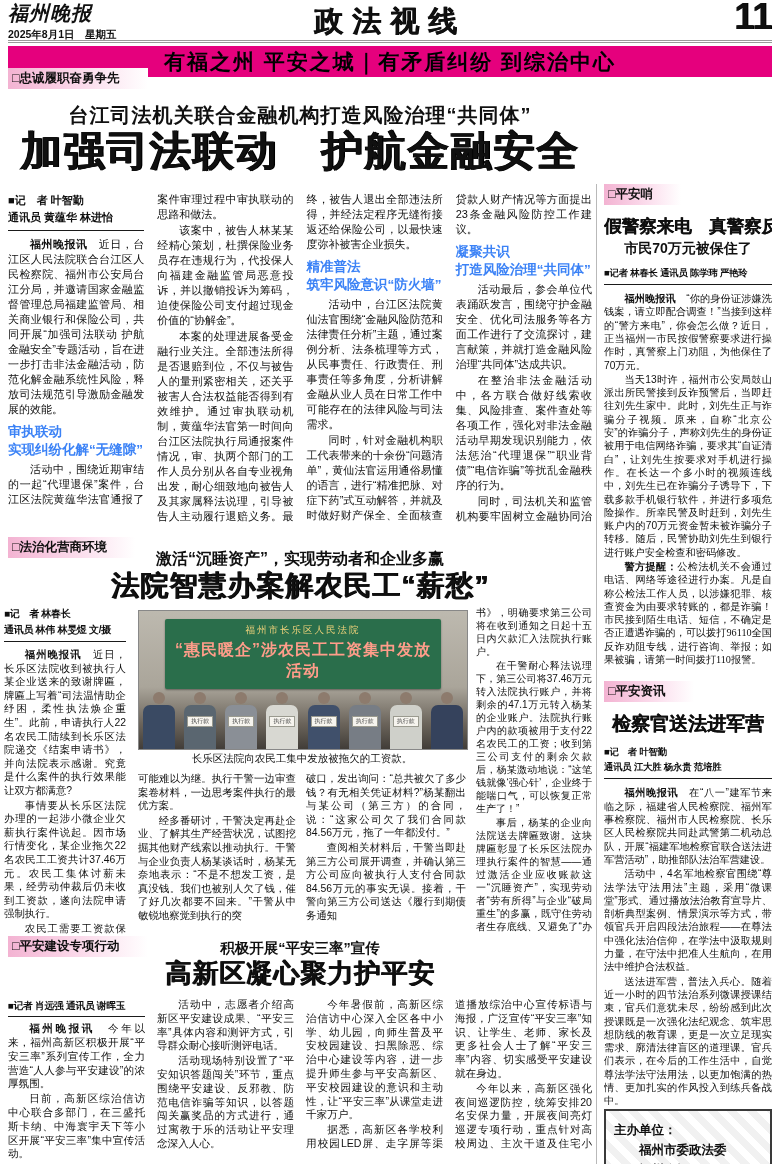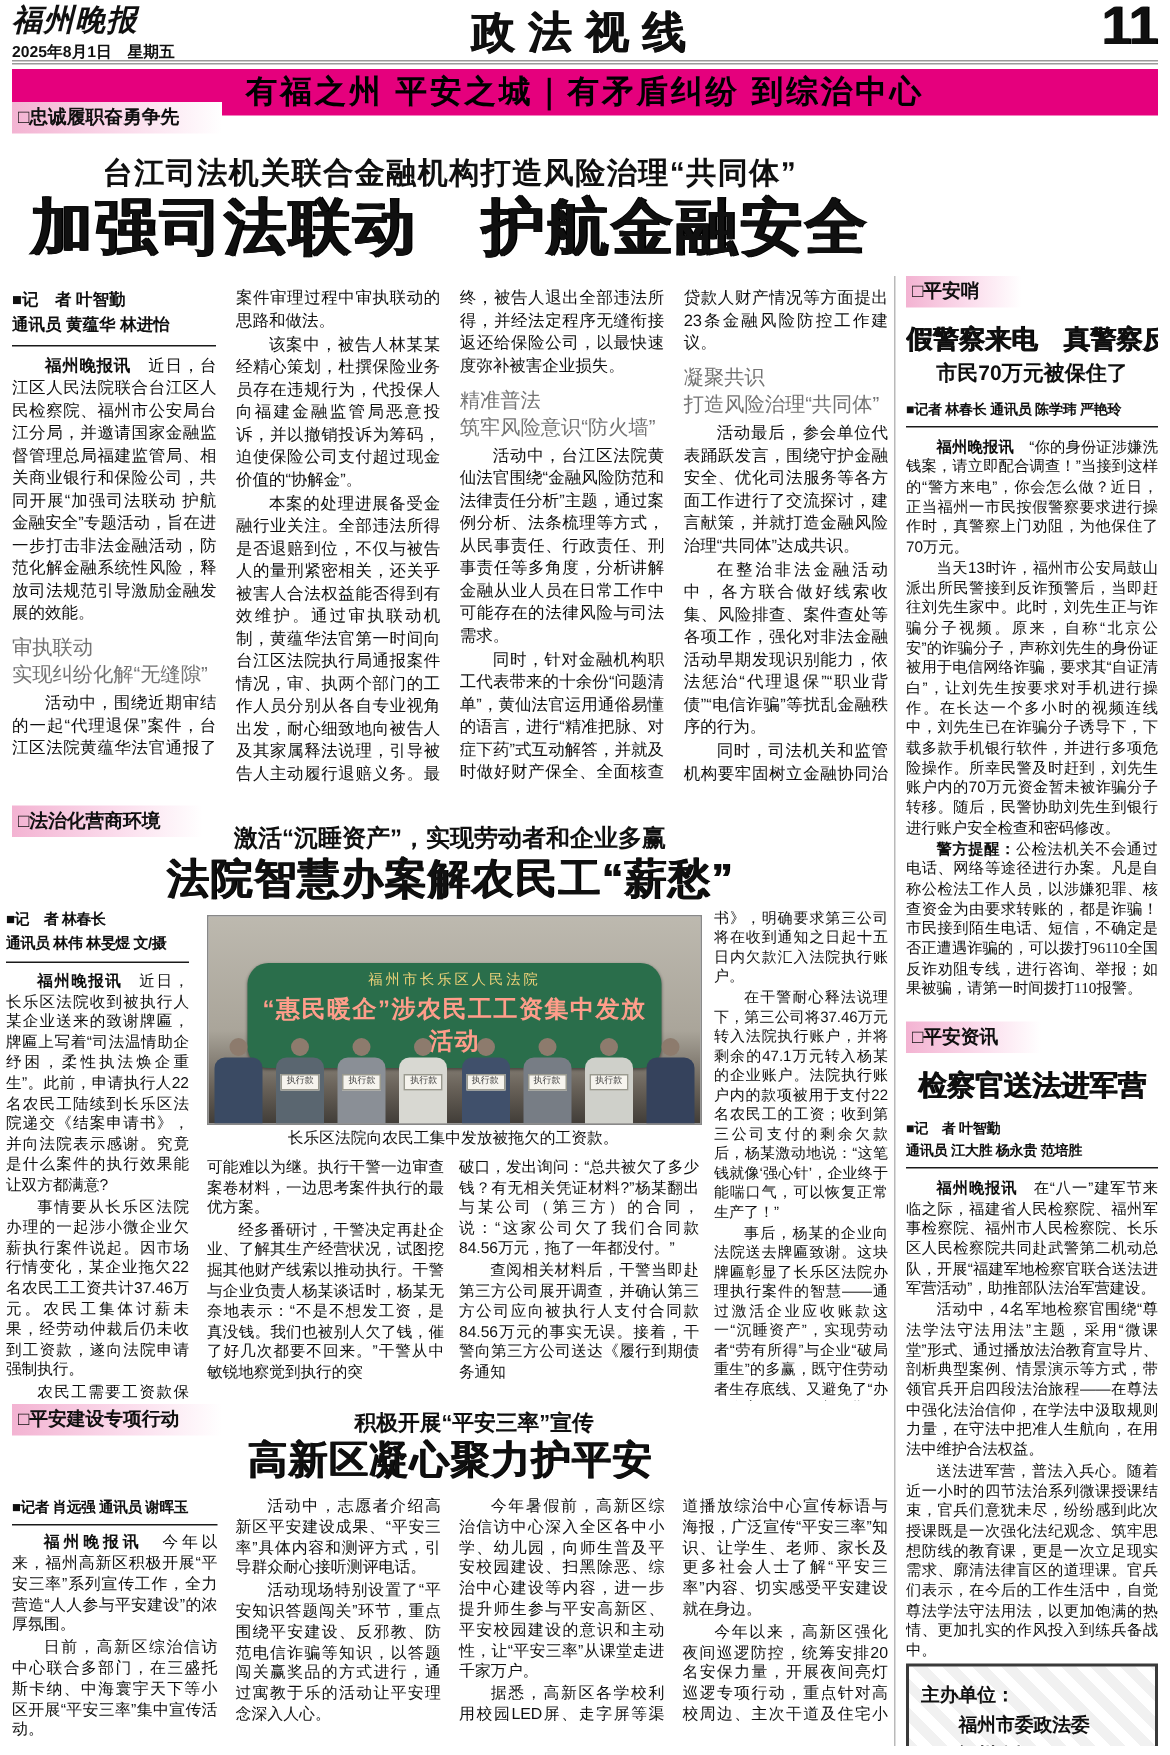--- a/index.html
+++ b/index.html
@@ -20,44 +20,44 @@
   
   .tag{display:inline-block;font-size:12.5px;font-weight:bold;padding:2px 28px 2px 4px;white-space:nowrap;
        background:linear-gradient(90deg,#f3b3d2 0%,#fbdcec 55%,#ffffff 100%);}
   
   .center{text-align:center;}
   .kicker1{left:8px;top:102px;width:584px;font-size:20px;font-weight:700;letter-spacing:1px;}
   .headline1{left:8px;top:124px;width:584px;font-size:41px;font-weight:900;letter-spacing:2px;
        text-shadow:1.2px 0 0 #000,-.6px 0 0 #000;}
   .kicker2{left:8px;top:549px;width:584px;font-size:16px;font-weight:700;}
   .headline2{left:8px;top:567px;width:584px;font-size:28px;font-weight:900;letter-spacing:1px;text-shadow:.9px 0 0 #000;}
-  .kicker3{left:8px;top:939px;width:584px;font-size:14.5px;font-weight:700;padding-left:16px;}
+  .kicker3{left:8px;top:939px;width:584px;font-size:14.5px;font-weight:700;}
   .headline3{left:8px;top:956px;width:584px;font-size:26px;font-weight:900;letter-spacing:1px;text-shadow:.9px 0 0 #000;}
   
   .bodytext{text-align:justify;}
   .p{text-indent:2em;margin:0 0 1px;}
   .pc{text-indent:0;margin:0 0 1px;}
   .lead{font-weight:bold;}
   .byline{font-weight:bold;border-bottom:1.5px solid #1a1a1a;padding-bottom:4px;margin-bottom:6px;line-height:1.55;}
-  .sub{color:#737373;font-weight:400;font-size:13.5px;line-height:1.3;margin:6px 0 4px;}
+  .sub{color:#3b82f6;font-weight:700;font-size:13.5px;line-height:1.3;margin:6px 0 4px;}
   #art1-body{left:8px;top:192px;width:584px;height:342px;font-size:11px;line-height:15px;
        column-count:4;column-gap:13px;column-fill:auto;overflow:hidden;}
   #art1-body .byline{font-size:11px;}
   
   .a2col{font-size:10.4px;line-height:13.6px;overflow:hidden;}
   #a2c1{left:4px;top:606px;width:122px;height:328px;}
   #a2c1 .byline{font-size:10px;white-space:nowrap;letter-spacing:-.3px;}
   #a2c2{left:138px;top:772px;width:158px;height:161px;}
   #a2c3{left:306px;top:772px;width:160px;height:161px;}
   #a2c4{left:476px;top:606px;width:116px;height:328px;font-size:10px;line-height:13px;}
   
   #photo{left:138px;top:610px;width:328px;height:138px;overflow:hidden;
        background:linear-gradient(#bdb9af 0%,#aaa59a 55%,#6a635a 82%,#413d38 100%);border:1px solid #888;}
-  .photo-banner{position:absolute;left:26px;right:26px;top:8px;background:#2a6e4b;border-radius:14px;
-       padding:5px 4px 7px;text-align:center;box-shadow:0 1px 2px rgba(0,0,0,.4);margin-top:23px;}
+  .photo-banner{position:absolute;left:26px;right:26px;top:8px;background:#2a6e4b;border-radius:2px;
+       padding:5px 4px 7px;text-align:center;box-shadow:0 1px 2px rgba(0,0,0,.4);}
   .pb1{color:#efd27a;font-size:9.5px;letter-spacing:2px;}
   .pb2{color:#ff9d8a;font-size:16px;font-weight:bold;letter-spacing:1px;margin-top:3px;}
   .people{position:absolute;left:4px;right:4px;bottom:0;height:66px;display:flex;justify-content:space-between;align-items:flex-end;}
   .person{width:32px;position:relative;}
   .head{width:12px;height:12px;border-radius:50%;background:#8d7b6d;margin:0 auto;}
   .torso{height:44px;border-radius:7px 7px 0 0;margin-top:1px;}
   .sign{position:absolute;top:24px;left:50%;transform:translateX(-50%);background:#f6f4ee;color:#444;
        font-size:6px;line-height:1.1;padding:1px 3px;border:1px solid #9a9a8f;white-space:nowrap;}
   #caption{left:138px;top:752px;width:328px;font-size:10.5px;text-align:center;
        font-family:"Liberation Serif","DejaVu Serif",serif;}

